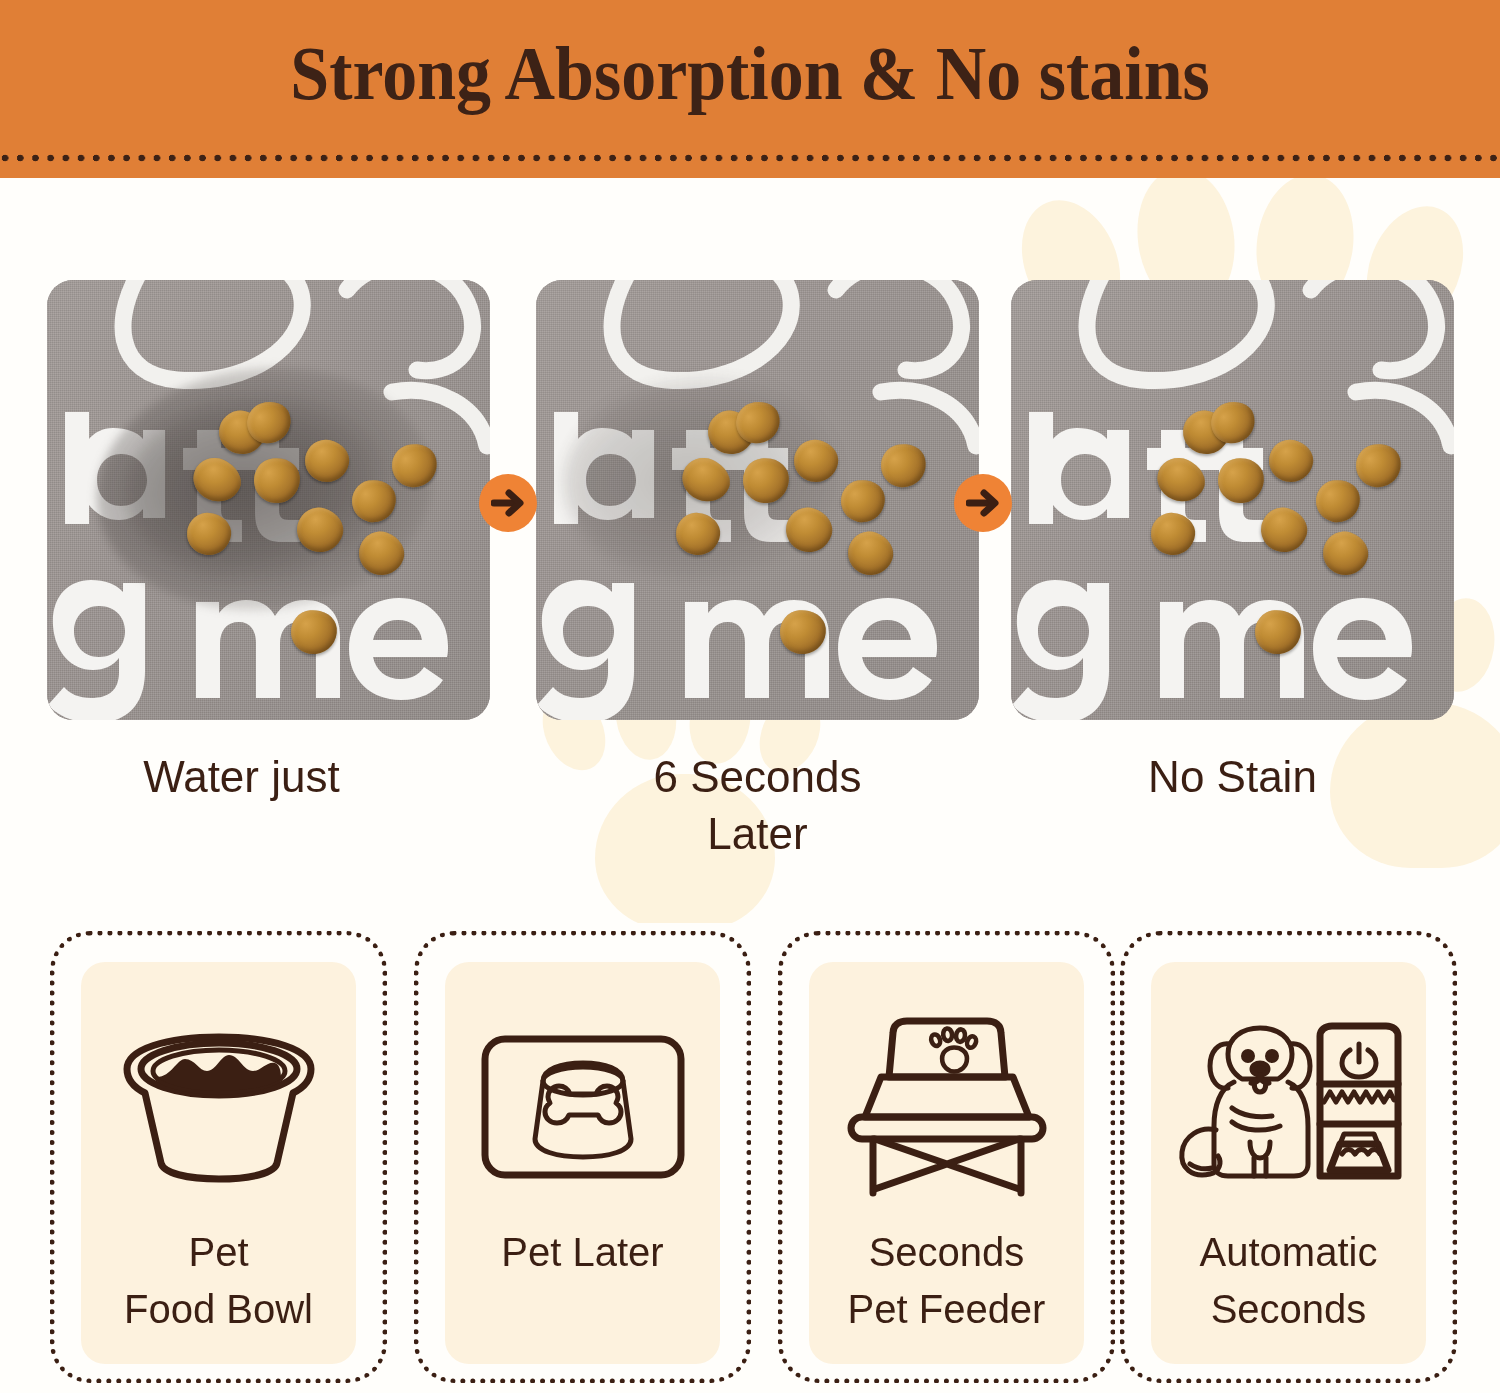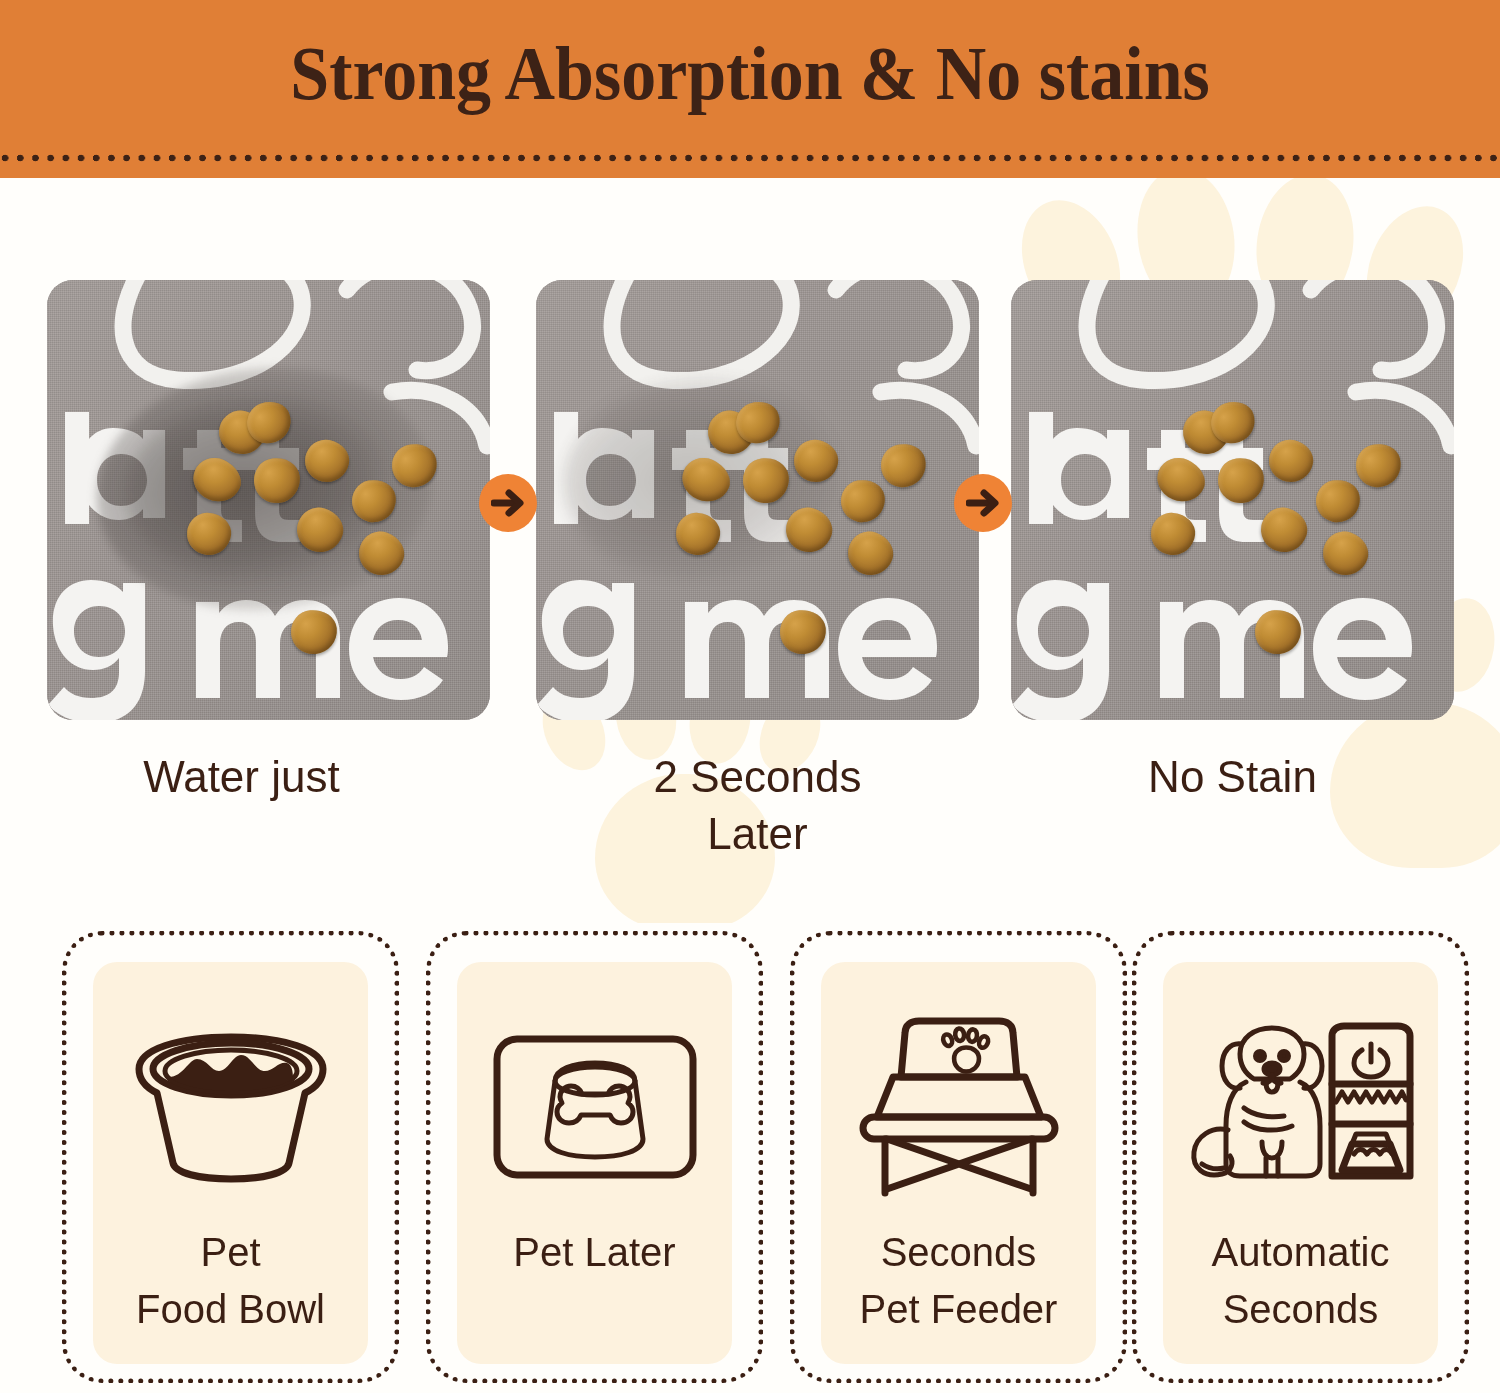--- a/index.html
+++ b/index.html
@@ -150,21 +150,21 @@
     line-height: 57px;
     font-weight: 400;
   }
   .caption.c1 { left: 20px; }
   .caption.c2 { left: 536px; }
   .caption.c3 { left: 1011px; }
 
   
   .cards {
     position: absolute;
-    left: 12px; top: 923px;
+    left: 0; top: 923px;
     width: 1216px; height: 470px;
     z-index: 3;
   }
   .card {
     position: absolute;
     top: 8px;
     width: 337px;
     height: 452px;
     border: 5px dotted #3b1f13;
     border-radius: 40px;
@@ -358,21 +358,21 @@
     <div class="kibble" style="left:250px; top:228px; width:46px; height:44px; transform:rotate(17deg);"></div>
     <div class="kibble" style="left:305px; top:200px; width:44px; height:42px; transform:rotate(-10deg);"></div>
     <div class="kibble" style="left:312px; top:252px; width:45px; height:43px; transform:rotate(20deg);"></div>
     <div class="kibble" style="left:244px; top:330px; width:46px; height:44px; transform:rotate(-5deg);"></div>
   </div>
 
   <div class="caption c1">
     <div>Water just</div>
   </div>
   <div class="caption c2">
-    <div>2 Seconds</div>
+    <div>6 Seconds</div>
     <div>Later</div>
   </div>
   <div class="caption c3">
     <div>No Stain</div>
   </div>
 </div>
 
 <div class="cards">
 
   <div class="card k1">

